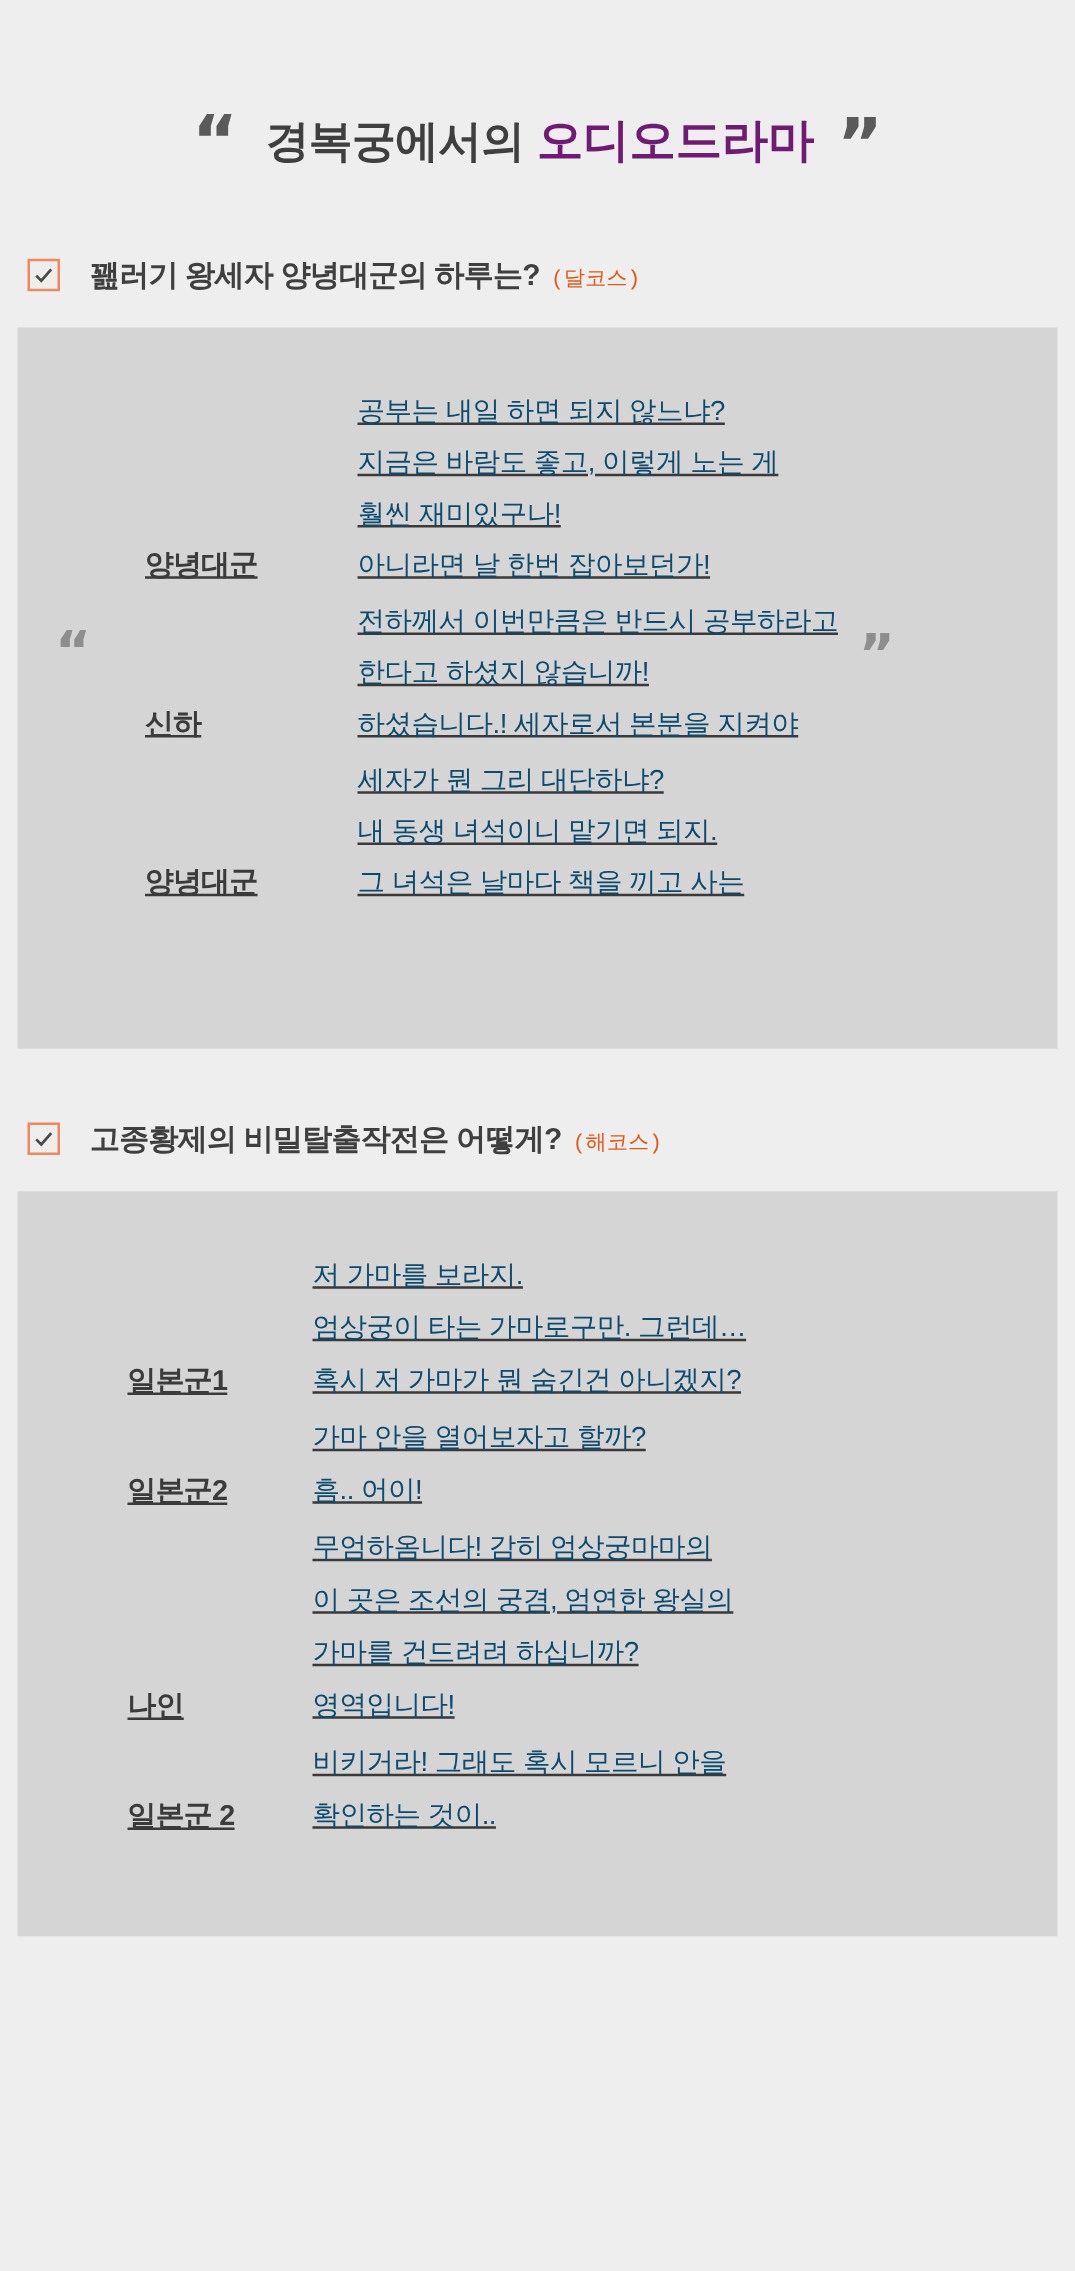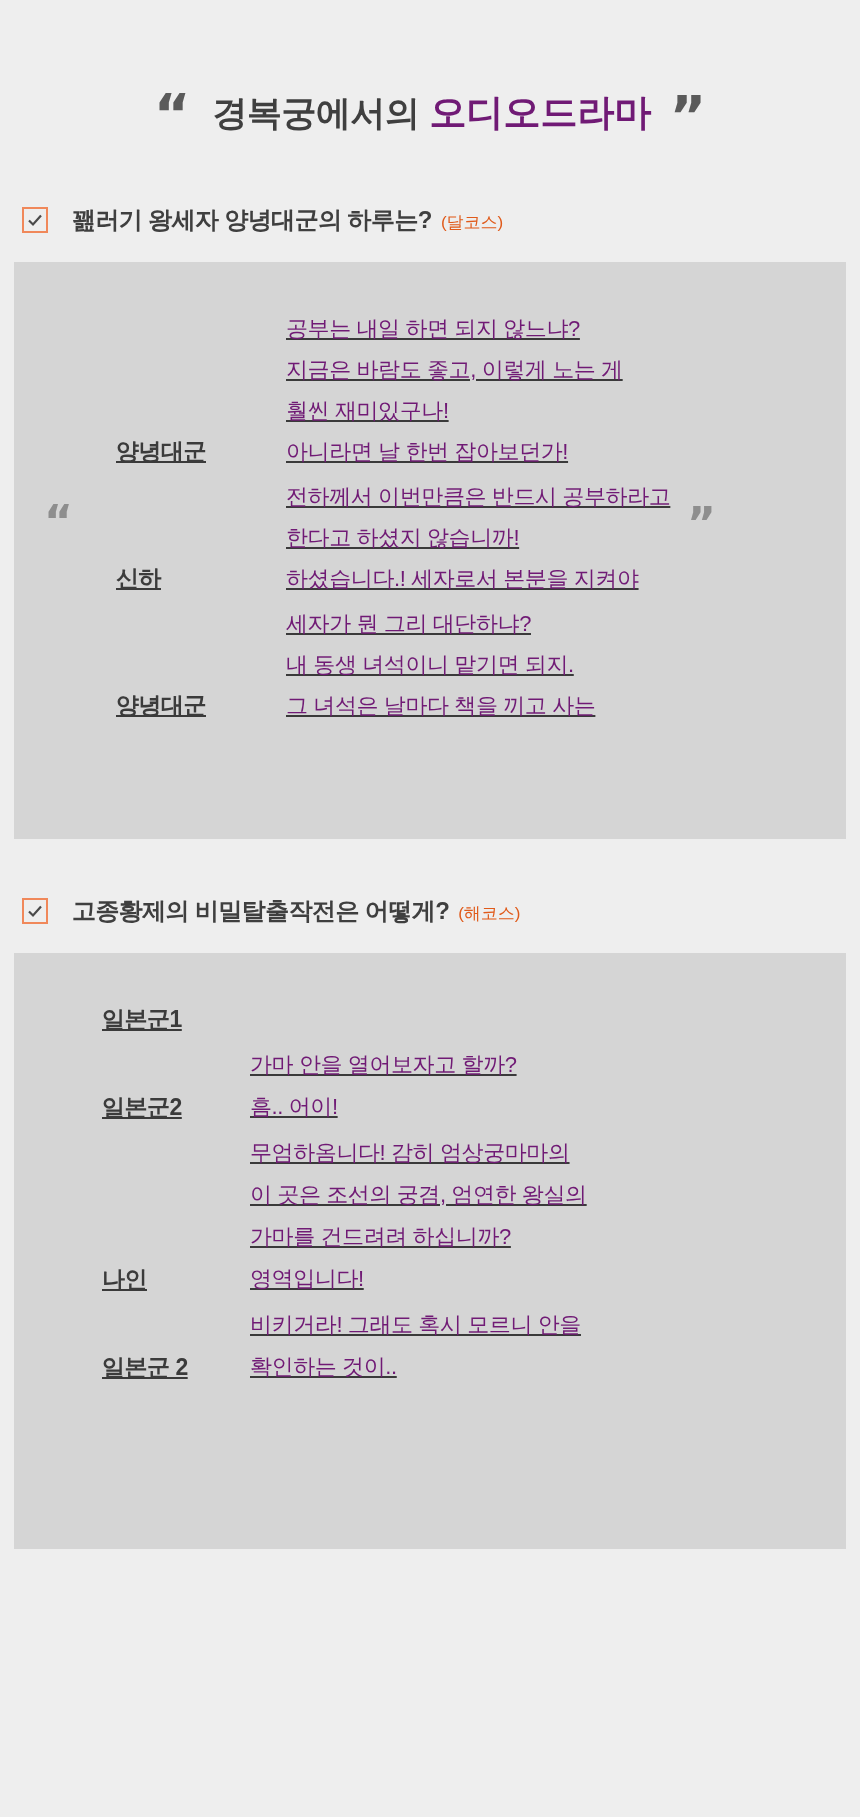--- a/index.html
+++ b/index.html
@@ -99,20 +99,21 @@
     color: #3f3f3f;
     letter-spacing: -0.6px;
   }
   .sec-tag {
     font-size: 17px;
     color: #e05a1a;
     margin-left: 9px;
     font-weight: normal;
     position: relative;
     top: 2px;
+    font-family: Liberation Mono, monospace;
   }
 
   
   .panel {
     position: relative;
     background: #d5d5d5;
     margin: 12px 14px 0 14px;
     box-sizing: border-box;
     padding: 46px 40px 46px 40px;
   }
@@ -147,21 +148,21 @@
     color: #3b3b3b;
     letter-spacing: -0.5px;
     line-height: 41px;
   }
   .dlg-lines {
     flex: 1 1 auto;
   }
   .dlg-line {
     font-size: 22px;
     line-height: 41px;
-    color: #701a75;
+    color: #0c4a6e;
     letter-spacing: -0.4px;
     white-space: nowrap;
   }
   .panel-2 .dialogue { margin-left: 48px; }
   .panel-2 .dlg-speaker { width: 148px; flex: 0 0 148px; font-size: 23px; }
   .panel-2 .dlg-line { font-size: 22px; line-height: 42px; }
 
   .spacer-36 { height: 36px; }
 </style>
 </head>
@@ -238,20 +239,25 @@
       </span>
       <span class="sec-title">고종황제의 비밀탈출작전은 어떻게?</span>
       <span class="sec-tag">(해코스)</span>
     </div>
 
     <div class="panel panel-2">
       <div class="dialogue">
 
         <div class="dlg-row">
           <div class="dlg-speaker">일본군1</div>
+          <div class="dlg-lines">
+            <div class="dlg-line">저 가마를 보라지.</div>
+            <div class="dlg-line">엄상궁이 타는 가마로구만. 그런데…</div>
+            <div class="dlg-line">혹시 저 가마가 뭔 숨긴건 아니겠지?</div>
+          </div>
         </div>
 
         <div class="dlg-row">
           <div class="dlg-speaker">일본군2</div>
           <div class="dlg-lines">
             <div class="dlg-line">가마 안을 열어보자고 할까?</div>
             <div class="dlg-line">흠.. 어이!</div>
           </div>
         </div>
 

